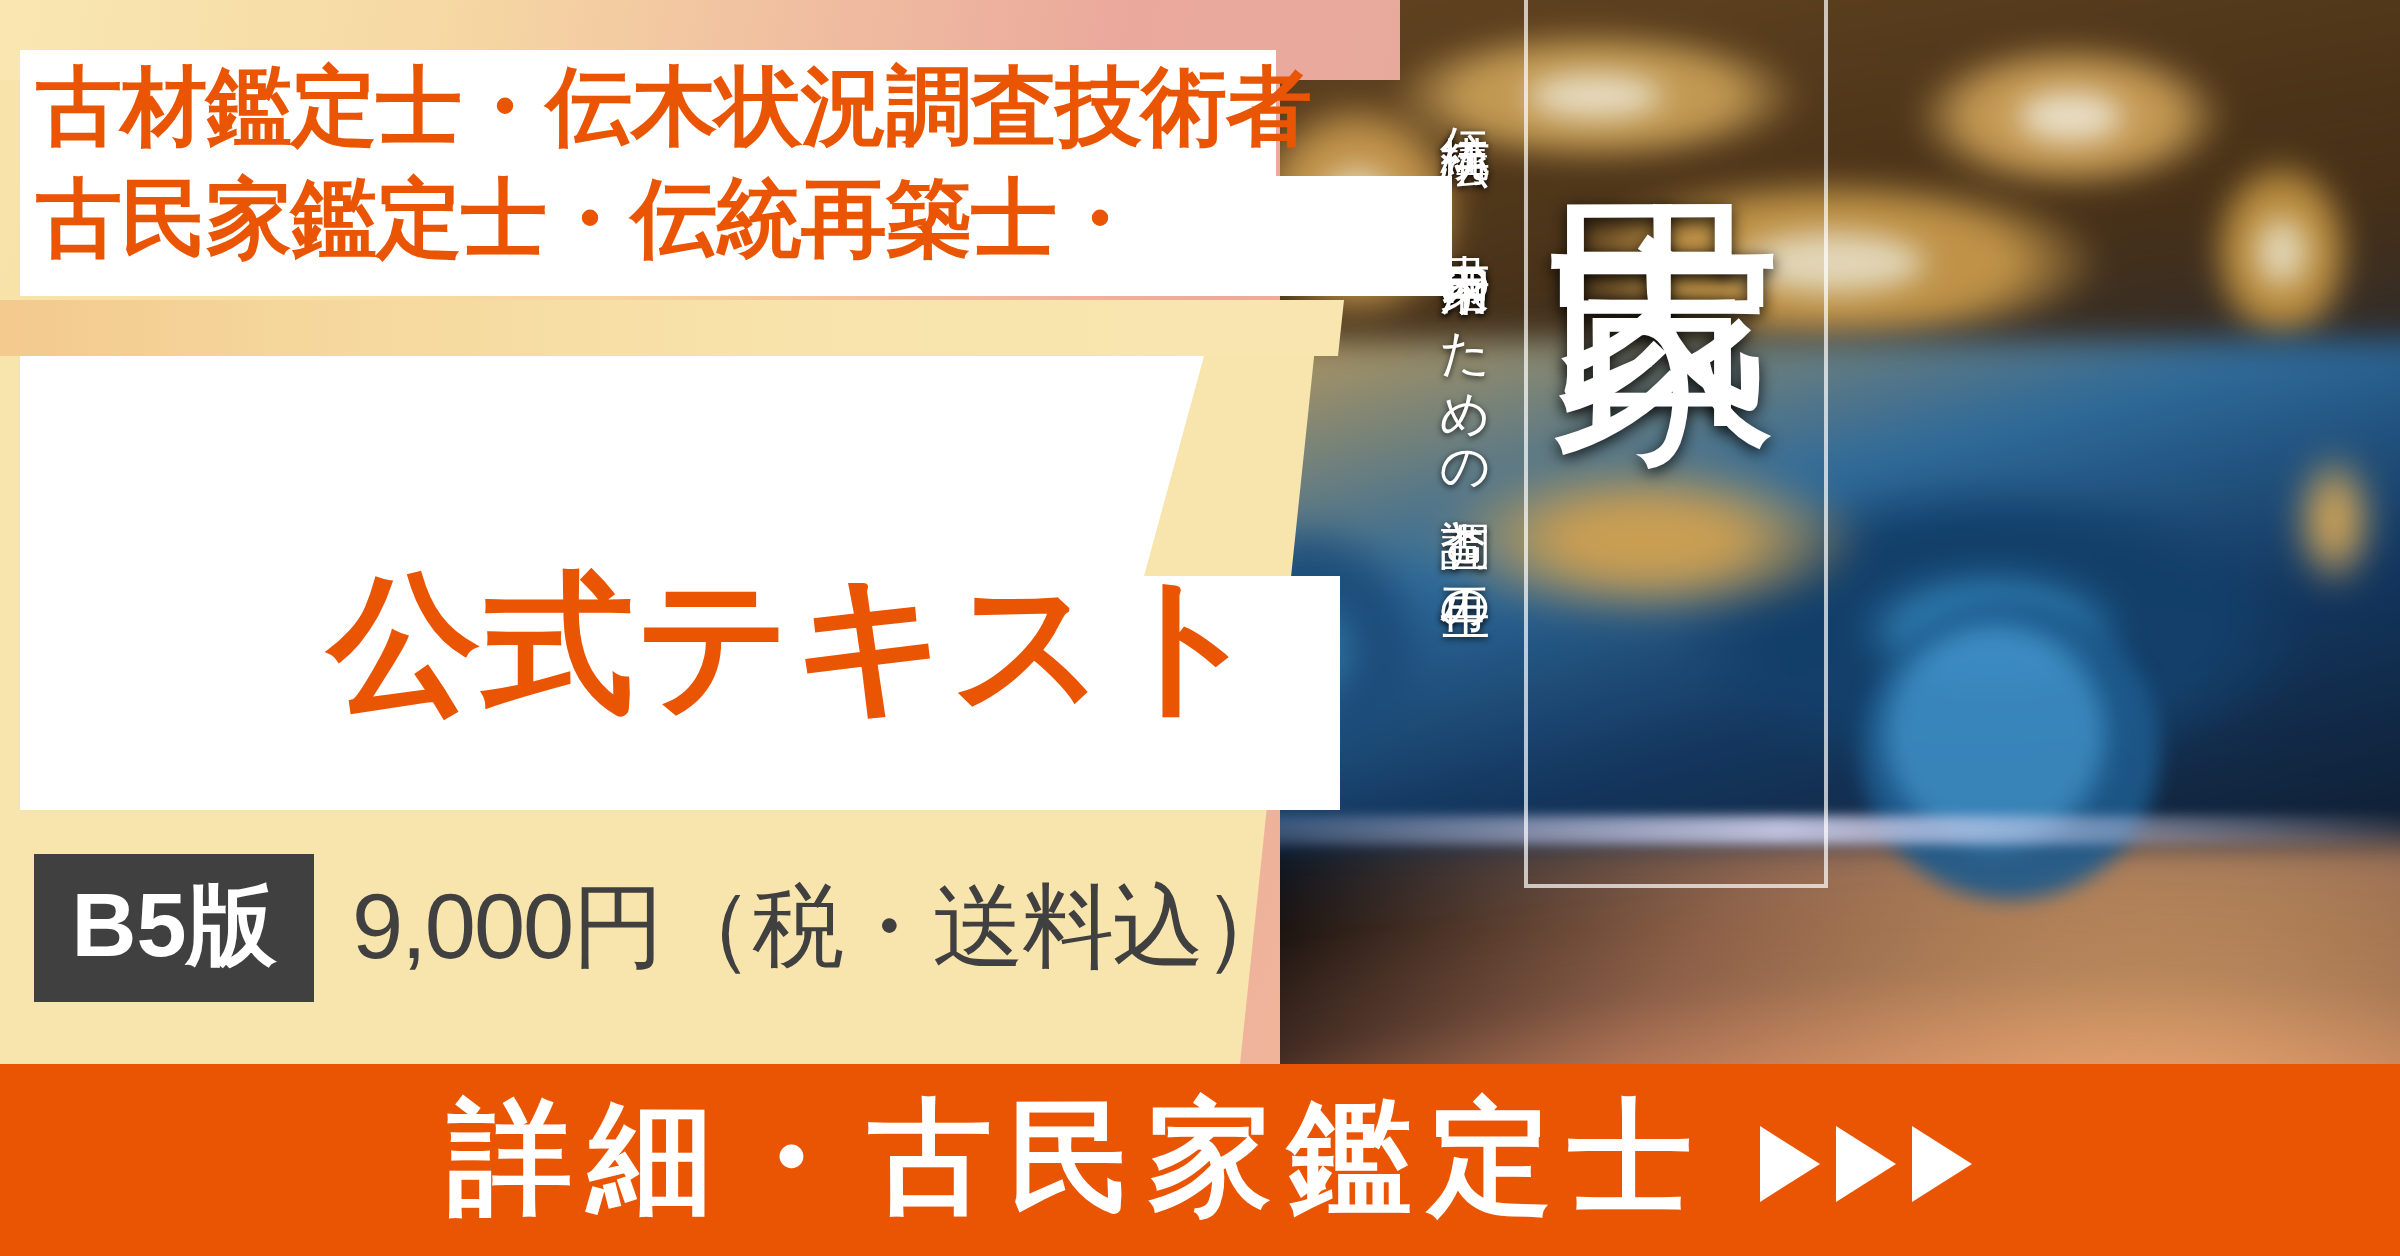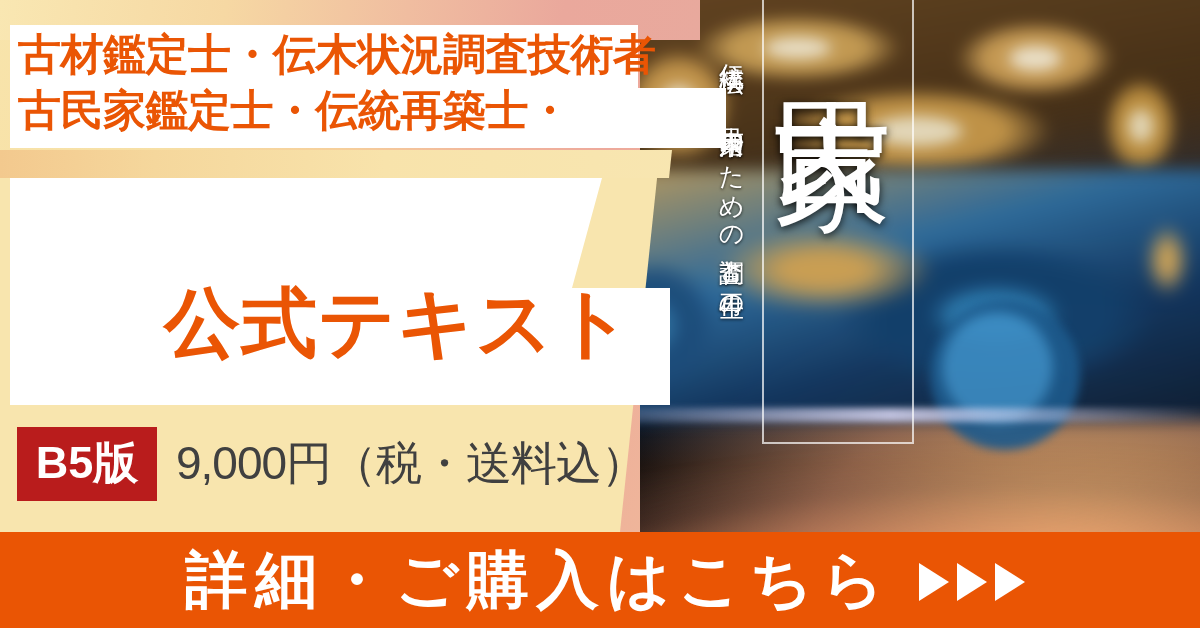--- a/index.html
+++ b/index.html
@@ -129,21 +129,21 @@
   }
   .head2{
     position:absolute;left:164px;top:285px;
     color:#ea5504;font-weight:bold;font-size:76px;line-height:1;
     letter-spacing:1px;white-space:nowrap;
   }
 
   
   .badge{
     position:absolute;left:17px;top:427px;width:140px;height:74px;
-    background:#b91c1c;
+    background:#404040;
   }
   .badge span{
     display:block;text-align:center;line-height:71px;
     color:#ffffff;font-weight:bold;font-size:45px;letter-spacing:0px;
   }
   .price{
     position:absolute;left:176px;top:428px;
     color:#404040;font-size:46px;line-height:70px;font-weight:400;
     letter-spacing:-1px;white-space:nowrap;
   }
@@ -207,21 +207,21 @@
   <div class="slab2"></div>
   <div class="head2">公式テキスト</div>
 
   <div class="badge">
     <span>B5版</span>
   </div>
   <div class="price">9,000円（税・送料込）</div>
 
   <div class="cta"></div>
   <div class="cta-inner">
-    <div class="cta-text">詳細・ご購入はこちら</div>
+    <div class="cta-text">詳細・古民家鑑定士</div>
     <div class="cta-arrows">
       <i></i>
       <i></i>
       <i></i>
     </div>
   </div>
 
 </div>
 
 </body></html>

